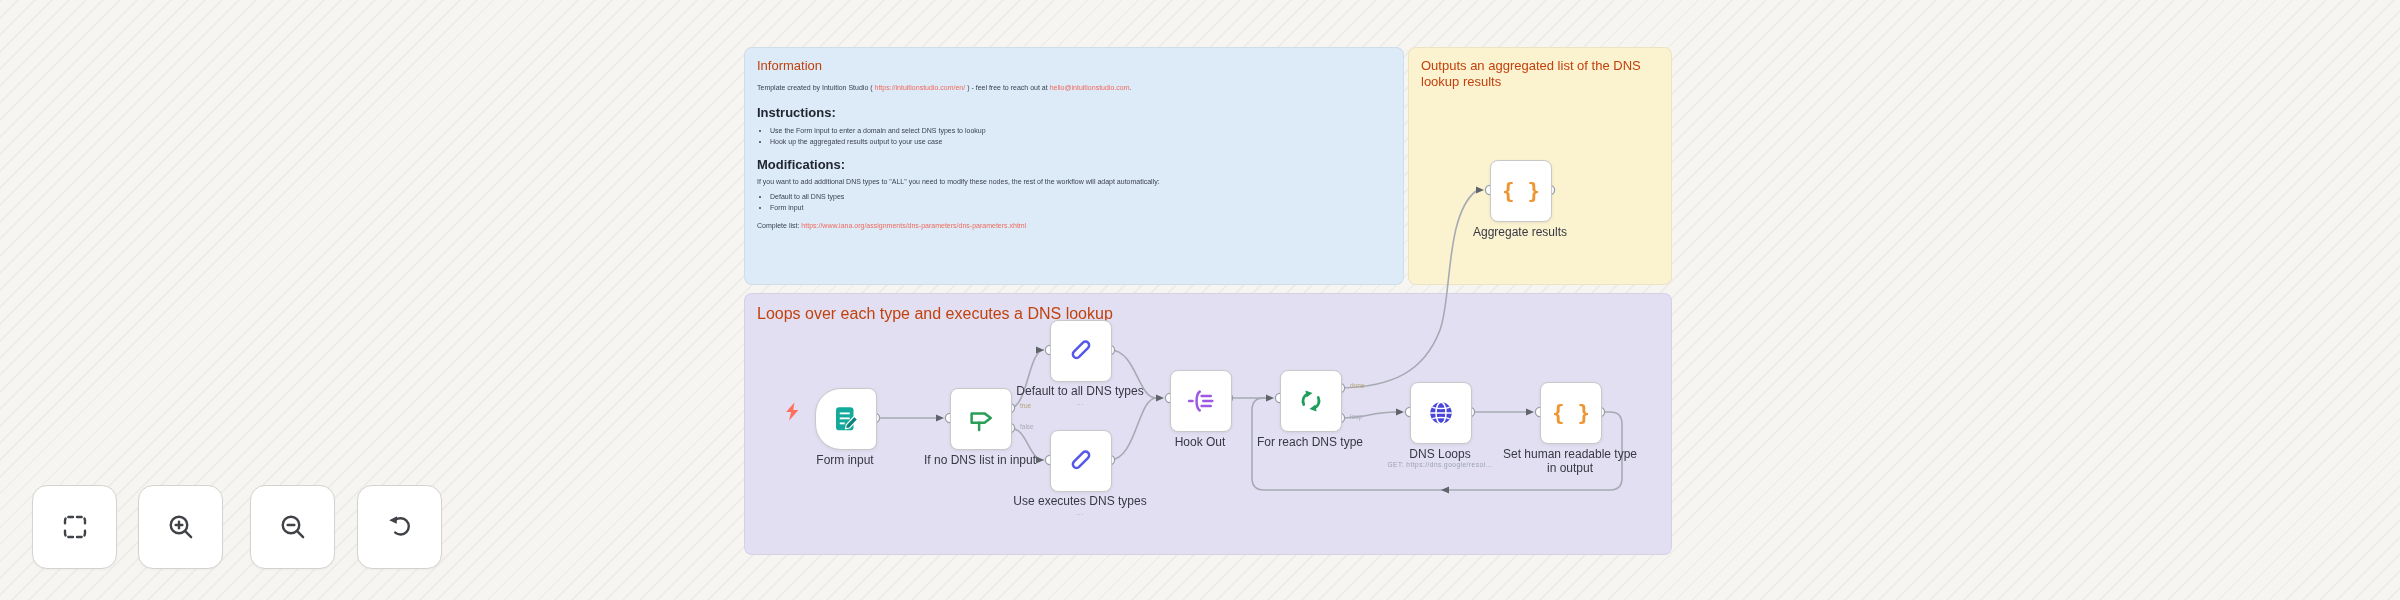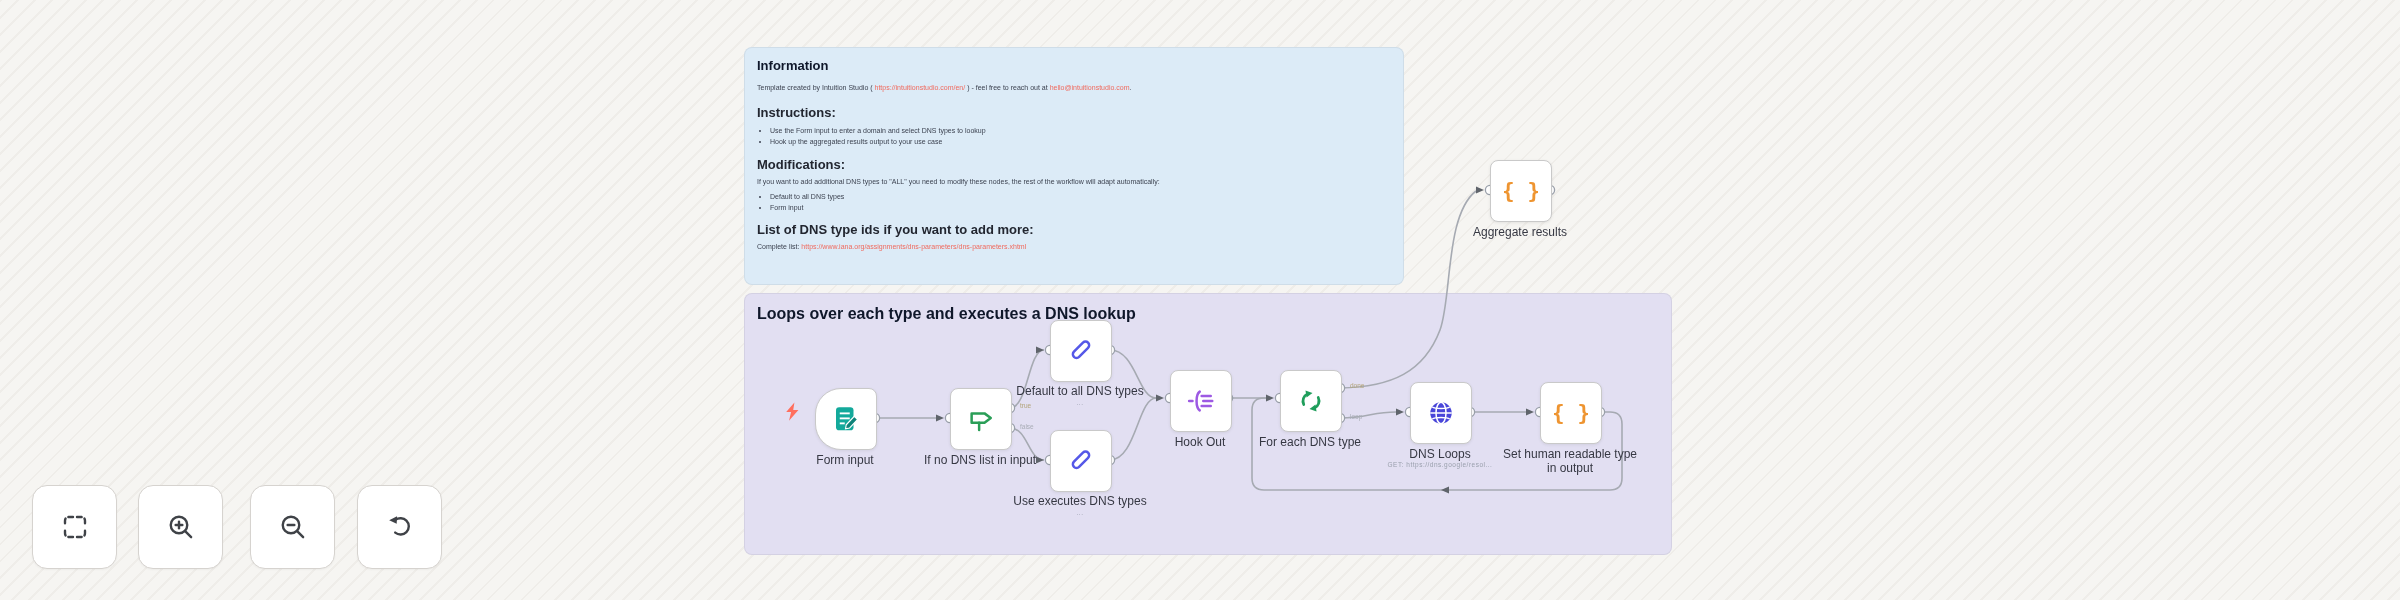--- a/index.html
+++ b/index.html
@@ -6,21 +6,21 @@
   #canvas{
     position:relative;width:2400px;height:600px;overflow:hidden;
     font-family:"Liberation Sans","DejaVu Sans",sans-serif;
     background-color:#f6f5f2;
     background-image:repeating-linear-gradient(135deg,#efede9 0px,#efede9 2px,rgba(0,0,0,0) 2px,rgba(0,0,0,0) 12px);
   }
   .sticky{position:absolute;border-radius:8px;border:1px solid rgba(0,0,0,0.06);box-sizing:border-box;padding:10px 12px;z-index:1;}
   .sticky.blue{background:#dcebf7;}
   .sticky.yellow{background:#fbf2d0;}
   .sticky.purple{background:#e2dff2;}
-  .sticky h2{font-size:13px;font-weight:bold;color:#0f172a;margin:0 0 9px 0;line-height:1.25;}
+  .sticky h2{font-size:13px;font-weight:normal;color:#c2410c;margin:0 0 9px 0;line-height:1.25;}
   .tiny{font-size:7px;color:#3c4250;margin:0 0 10px 0;line-height:1.55;}
   .tinybold{font-size:13px;font-weight:bold;color:#222630;margin:8px 0 3px 0;line-height:1.4;}
   .sticky ul{margin:2px 0 8px 13px;padding:0;}
   .sticky li{font-size:7px;color:#3c4250;line-height:1.6;}
   .redlink{color:#f06a5e;text-decoration:none;cursor:pointer;}
   #wires{position:absolute;left:0;top:0;z-index:2;pointer-events:none;}
   .node{
     position:absolute;width:60px;height:60px;background:#fff;border:1px solid #c9c9c9;
     border-radius:8px;box-shadow:0 1px 3px rgba(70,70,70,0.10);z-index:3;
     display:flex;align-items:center;justify-content:center;cursor:pointer;
@@ -51,24 +51,26 @@
     <ul>
       <li>Use the Form input to enter a domain and select DNS types to lookup</li>
       <li>Hook up the aggregated results output to your use case</li>
     </ul>
     <p class="tinybold">Modifications:</p>
     <p class="tiny" style="margin-bottom:3px">If you want to add additional DNS types to "ALL" you need to modify these nodes, the rest of the workflow will adapt automatically:</p>
     <ul>
       <li>Default to all DNS types</li>
       <li>Form input</li>
     </ul>
-    <p class="tinybold">List of DNS type ids if you want to add more:</p>
     <p class="tiny"><span>Complete list: </span><a class="redlink">https://www.iana.org/assignments/dns-parameters/dns-parameters.xhtml</a></p>
   </div>
 
+  <div class="sticky yellow" style="left:1408px;top:47px;width:264px;height:238px">
+    <h2 style="width:235px">Outputs an aggregated list of the DNS lookup results</h2>
+  </div>
 
   <div class="sticky purple" style="left:744px;top:293px;width:928px;height:262px">
     <h2 style="font-size:16px">Loops over each type and executes a DNS lookup</h2>
   </div>
 
   <svg id="wires" width="2400" height="600" viewBox="0 0 2400 600">
     <g stroke="#a6aab2" stroke-width="1.6" fill="none">
       <path d="M875 418 H936"></path>
       <path d="M1010 408 C1028 408 1028 350 1044 350"></path>
       <path d="M1010 428 C1028 428 1028 460 1044 460"></path>
@@ -171,21 +173,21 @@
   <div class="node" style="left:1280px;top:370px">
     <svg width="30" height="30" viewBox="0 0 24 24">
       <g stroke="#1f9e5b" stroke-width="2.2" stroke-linecap="round" fill="none">
         <path d="M6.2 14.8 A6.4 6.4 0 0 1 9.2 6.3"></path>
         <path d="M17.8 9.2 A6.4 6.4 0 0 1 14.8 17.7"></path>
       </g>
       <polygon points="7.6,3.6 13.2,5.6 8.4,9.2" fill="#1f9e5b"></polygon>
       <polygon points="16.4,20.4 10.8,18.4 15.6,14.8" fill="#1f9e5b"></polygon>
     </svg>
   </div>
-  <div class="nlabel" style="left:1240px;top:435px;width:140px"><span>For each DNS type</span></div>
+  <div class="nlabel" style="left:1240px;top:435px;width:140px"><span>For reach DNS type</span></div>
   <div class="portlabel pl-warm" style="left:1350px;top:383px">done</div>
   <div class="portlabel pl-gray" style="left:1350px;top:414px">loop</div>
 
   <div class="node" style="left:1410px;top:382px">
     <svg width="30" height="30" viewBox="0 0 24 24">
       <circle cx="12" cy="12" r="8.6" fill="#4946d9"></circle>
       <ellipse cx="12" cy="12" rx="4" ry="8.6" fill="none" stroke="#ffffff" stroke-width="1.2"></ellipse>
       <line x1="3.4" y1="12" x2="20.6" y2="12" stroke="#ffffff" stroke-width="1.2"></line>
       <path d="M5 7.2 C7.2 8.8 16.8 8.8 19 7.2" fill="none" stroke="#ffffff" stroke-width="1.1"></path>
       <path d="M5 16.8 C7.2 15.2 16.8 15.2 19 16.8" fill="none" stroke="#ffffff" stroke-width="1.1"></path>

